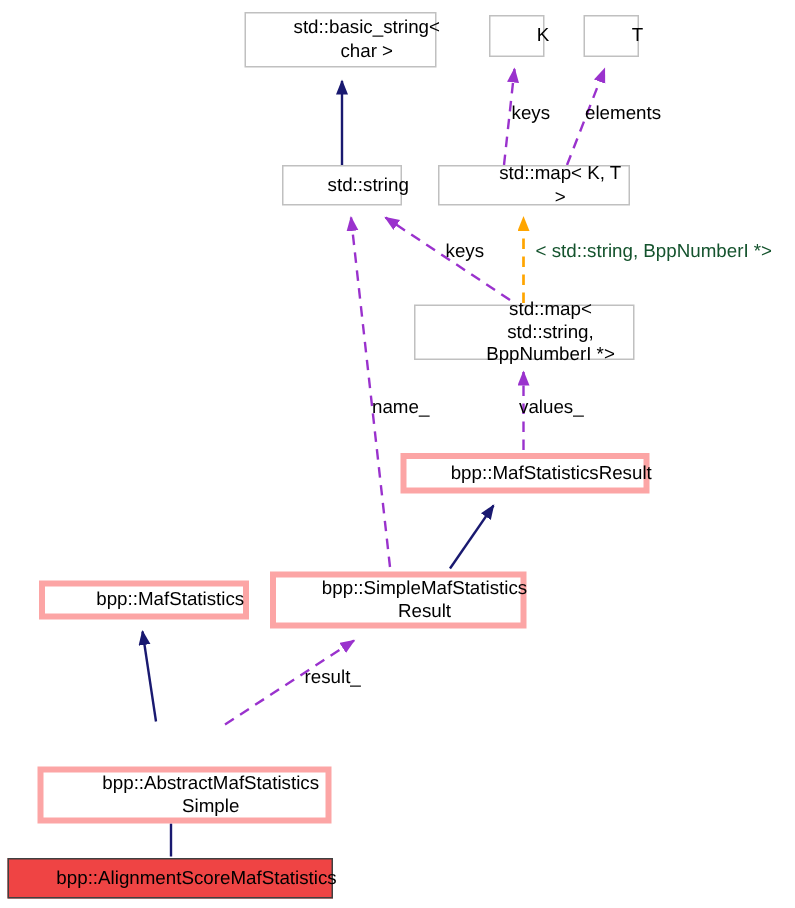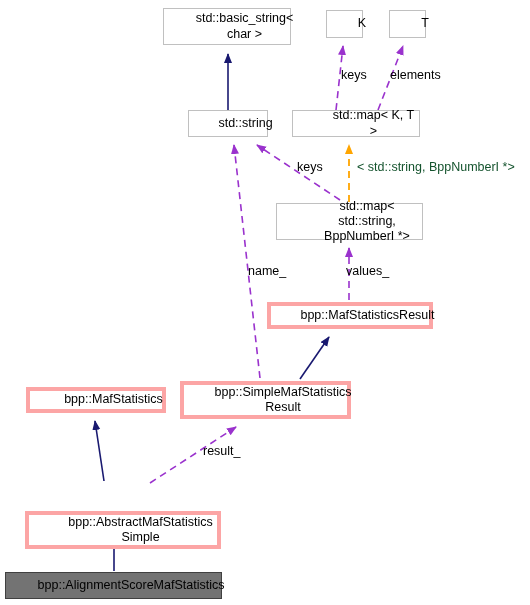--- a/index.html
+++ b/index.html
@@ -41,21 +41,21 @@
     padding-left: 35px;
   }
   .node.plain {
     border: 1px solid #c0c0c0;
   }
   .node.solidbox {
     border: 4px solid #fca5a5;
   }
   .node.current {
     border: 1px solid #404040;
-    background: #737373;
+    background: #ef4444;
   }
   .edge-label {
     position: absolute;
     font-size: 12.5px;
     color: #000000;
     white-space: nowrap;
   }
   .edge-label.tmpl {
     color: #14532d;
   }

